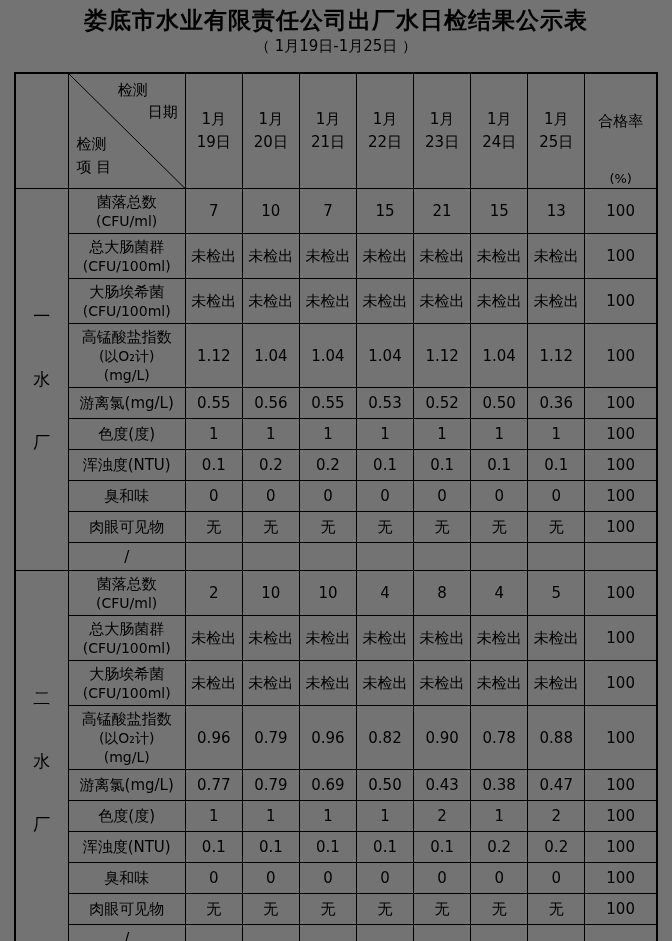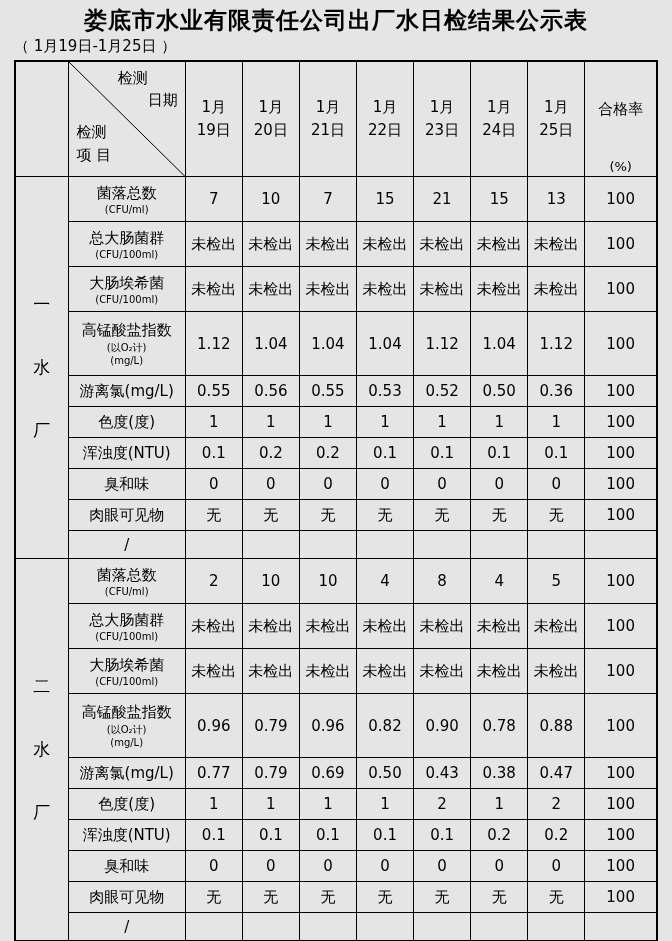--- a/index.html
+++ b/index.html
@@ -7,36 +7,37 @@
     padding: 0;
     background: #ffffff;
     color: #000000;
     font-family: "DejaVu Sans", "Liberation Sans", sans-serif;
   }
   .page {
     width: 672px;
     height: 941px;
     box-sizing: border-box;
     padding: 4px 14px 0 14px;
-    background: #e5e5e5;
+    background: #737373;
     overflow: hidden;
   }
   .title {
     text-align: center;
     font-size: 23px;
     font-weight: bold;
     letter-spacing: 1px;
     line-height: 1.3;
     padding-top: 2px;
   }
   .subtitle {
+    text-align: center;
     font-size: 15px;
     line-height: 1.2;
     margin-top: 1px;
-    margin-bottom: 5px;
+    margin-bottom: 17px;
   }
   table.report {
     border-collapse: collapse;
     table-layout: fixed;
     width: 644px;
     border: 2px solid #000;
   }
   table.report th, table.report td {
     border: 1px solid #000;
     text-align: center;
@@ -74,21 +75,21 @@
   td.section-cell { vertical-align: middle; }
   td.section-cell .vstack {
     display: flex;
     flex-direction: column;
     align-items: center;
     justify-content: center;
     gap: 40px;
     font-size: 17px;
   }
   td.item-cell { line-height: 1.35; }
-  td.item-cell .unit { font-size: 10px; text-align: center; }
+  td.item-cell .unit { font-size: 14px; text-align: center; }
   td.val-cell { font-size: 15px; }
   tr.h1 { height: 31px; padding-left: 12px; }
   tr.h2 { height: 45px; }
   tr.h3 { height: 64px; margin-left: 48px; }
   tr.hs { height: 28px; }
 </style>
 </head>
 <body>
 
 <div class="page">

